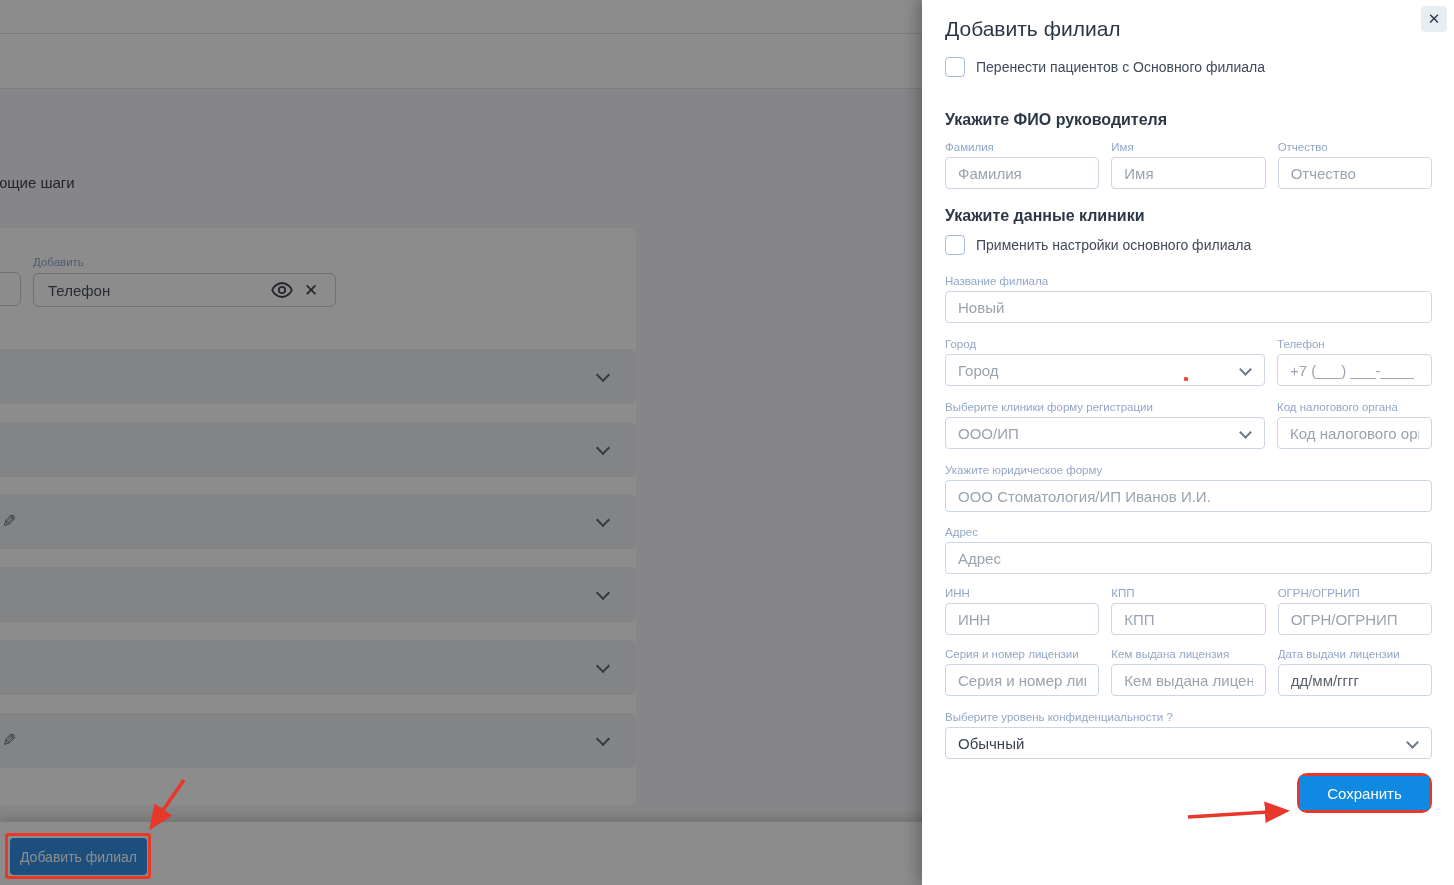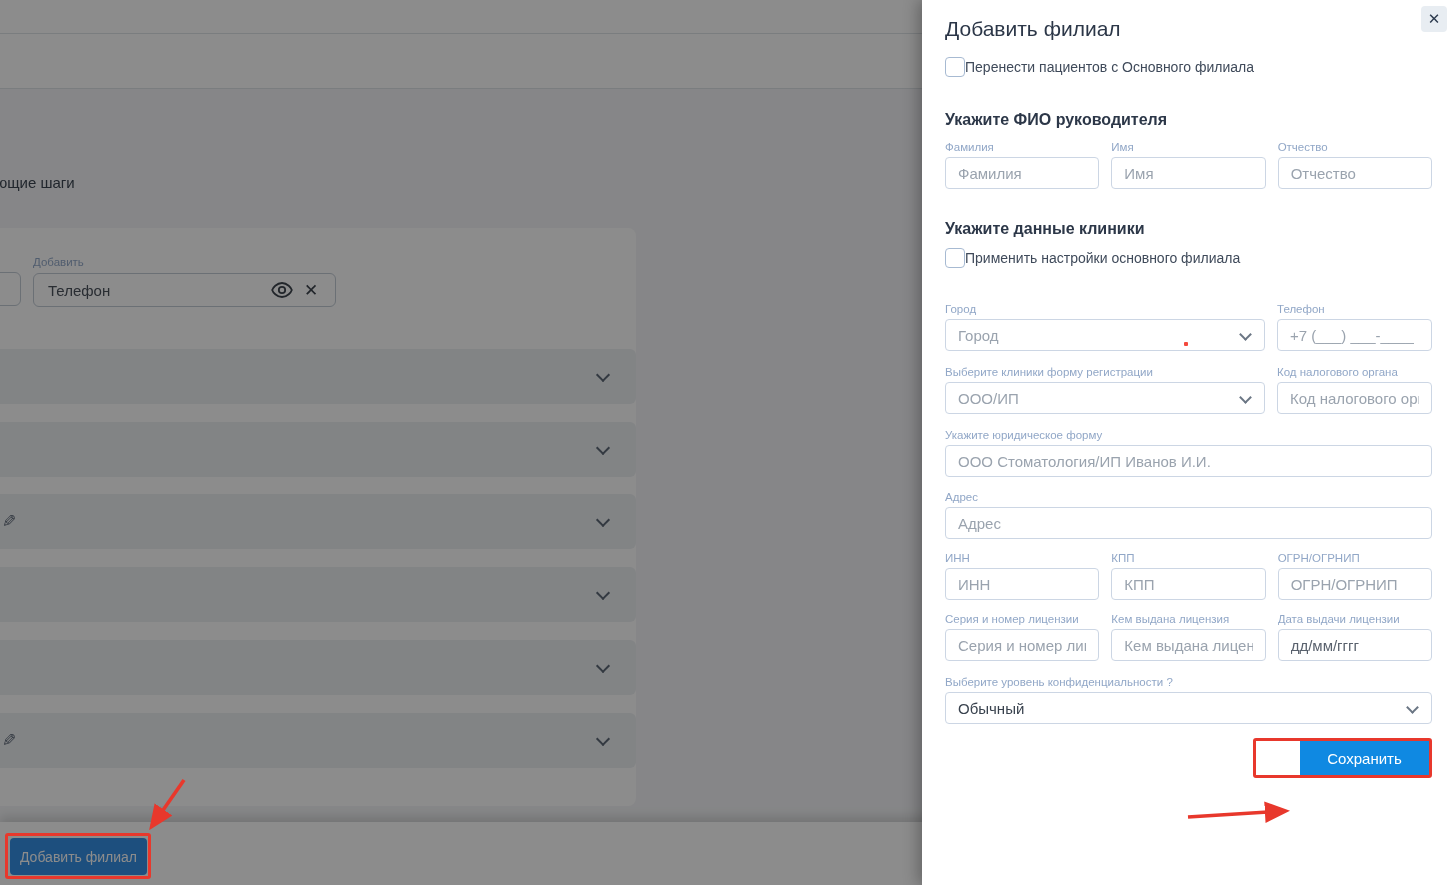--- a/index.html
+++ b/index.html
@@ -32,50 +32,50 @@
   .overlay { position:absolute; inset:0; background:rgba(0,0,0,0.45); z-index:10; }
 
   
   .drawer { position:absolute; top:0; right:0; width:532px; height:885px; background:#fff; z-index:20;
             box-shadow:-4px 0 14px rgba(0,0,0,0.28); display:flex; flex-direction:column; padding:0 22px 0 23px; }
   .drawer-header { position:relative; margin-top:16px; }
   .drawer-title { font-size:21px; line-height:26px; font-weight:500; color:#2c3748; }
   .close-btn { position:absolute; top:-10px; right:-15px; width:26px; height:26px; background:#e8edf2; border:none; border-radius:4px;
                font-size:15px; color:#2c3a4e; display:flex; align-items:center; justify-content:center; cursor:pointer; }
 
-  .checkbox-row { display:flex; align-items:center; }
+  .checkbox-row { display:flex; align-items:center; gap:11px; }
   .checkbox-row.cb1 { margin-top:15px; }
   .checkbox-row.cb2 { margin-top:11px; }
   .checkbox { flex:0 0 auto; width:20px; height:20px; border:1.5px solid #a7bad2; border-radius:4px; background:#fff; cursor:pointer; }
   .checkbox-label { font-size:14px; color:#3f4a5a; }
 
   .section-heading { font-size:16px; line-height:17px; font-weight:bold; color:#2c3748; }
   .sh1 { margin-top:34px; }
-  .sh2 { margin-top:31px; }
+  .sh2 { margin-top:18px; }
 
   .frow { display:grid; gap:12px; }
   .cols3 { grid-template-columns:repeat(3,1fr); }
   .cols21 { grid-template-columns:320px 1fr; }
   .field { display:flex; flex-direction:column; }
   .flabel { font-size:11.5px; line-height:13px; color:#91a7c7; margin-bottom:3px; white-space:nowrap; overflow:hidden; }
   .tinput { height:32px; border:1px solid #ccd6e4; border-radius:4px; padding:0 12px; font-size:15px; font-family:inherit;
             color:#9aa3ae; background:#fff; width:100%; outline:none; }
   .tinput::placeholder { color:#9aa3ae; opacity:1; }
   .tinput.date-ph::placeholder { color:#59616d; }
   .select { position:relative; height:32px; border:1px solid #ccd6e4; border-radius:4px; padding:0 34px 0 12px; background:#fff;
             display:flex; align-items:center; cursor:pointer; }
   .select .sel-value { font-size:15px; color:#9aa3ae; }
   .select.dark .sel-value { color:#39424e; }
   .select .chev { position:absolute; right:14px; top:10px; width:9px; height:9px; border-color:#6b7684; }
   .red-dot { position:absolute; left:238px; top:22px; width:4px; height:4px; background:#f4493d; border-radius:1px; }
 
   .mt13{margin-top:13px;} .mt14{margin-top:14px;} .mt15{margin-top:15px;} .mt20{margin-top:20px;}
 
   .save-row { display:flex; justify-content:flex-end; margin-top:14px; }
-  .save-red-box { border:3px solid #e8382c; border-radius:3px;padding-left:44px; }
+  .save-red-box { border:3px solid #e8382c; border-radius:10px; }
   .save-btn { display:block; width:129px; height:34px; background:#0f89e2; color:#fff; border:none; font-size:15px; font-family:inherit; cursor:pointer; }
 
   
   .annot { position:absolute; z-index:30; pointer-events:none; }
   .annot-rect-add { left:5px; top:833px; width:146px; height:46px; border:3px solid #e8382c; border-radius:3px; }
   .annot-svg { left:0; top:0; width:1454px; height:885px; }
 </style>
 </head>
 <body>
 
@@ -156,20 +156,22 @@
   </div>
 
   <div class="section-heading sh2">Укажите данные клиники</div>
 
   <div class="checkbox-row cb2">
     <span class="checkbox"></span>
     <span class="checkbox-label">Применить настройки основного филиала</span>
   </div>
 
   <div class="field mt20">
+    <span class="flabel">Название филиала</span>
+    <input class="tinput" value="Новый" style="">
   </div>
 
   <div class="frow cols21 mt15">
     <div class="field">
       <span class="flabel">Город</span>
       <div class="select">
         <span class="sel-value">Город</span>
         <span class="red-dot"></span>
         <span class="chev"></span>
       </div>

